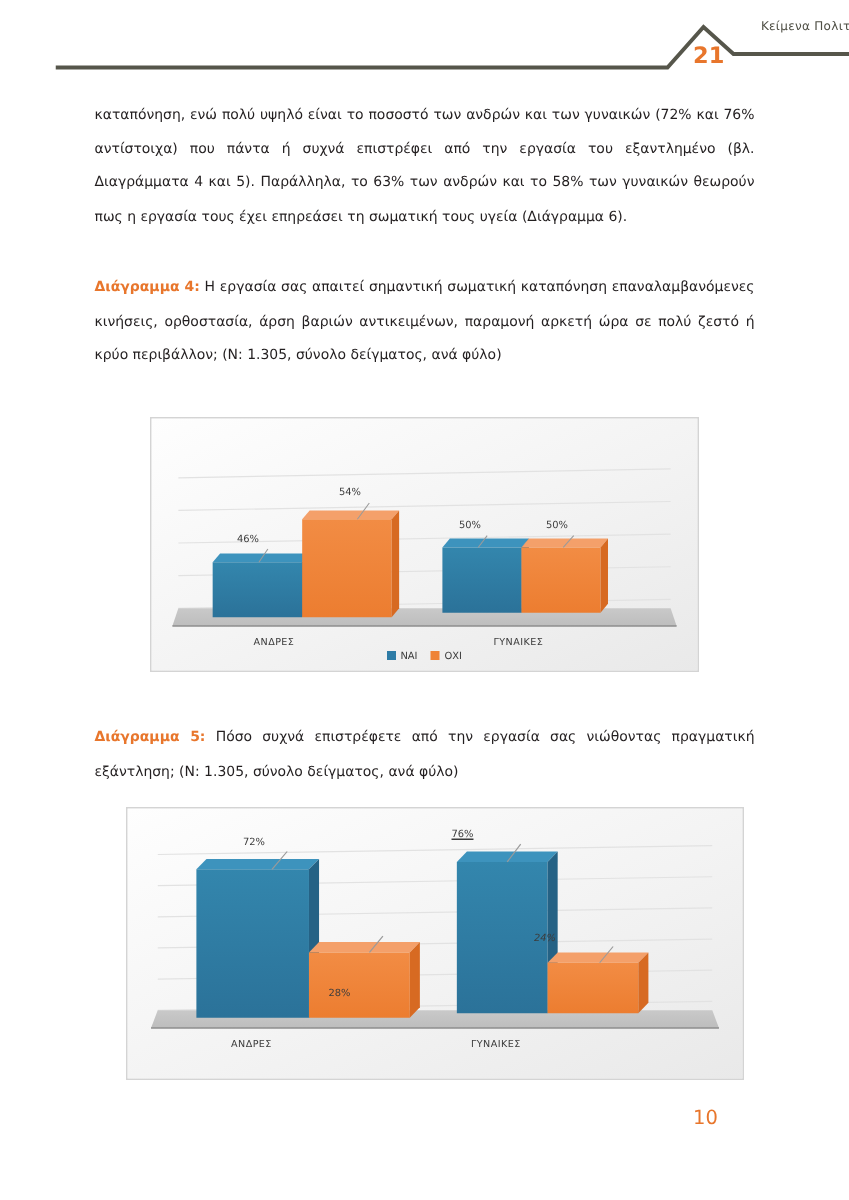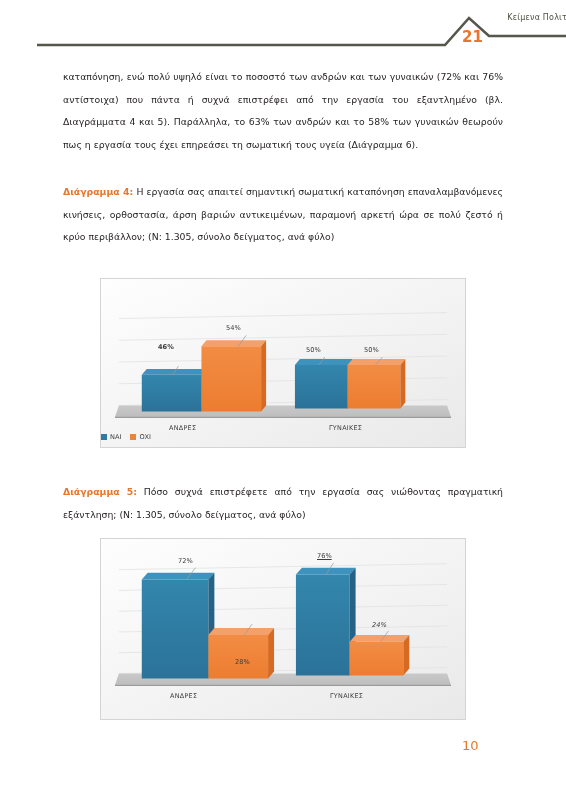--- a/index.html
+++ b/index.html
@@ -76,20 +76,21 @@
     overflow: hidden;
   }
   .chart-inner { position:absolute; left:0; top:0; right:0; bottom:0; }
   .chart-svg { display:block; width:100%; height:100%; }
 
   .legend {
     position: absolute;
     left: 0; right: 0;
     bottom: 6px;
     display: flex;
+    justify-content: center;
     align-items: center;
     gap: 9px;
     font-size: 6.6px;
     color: #3c3c3c;
   }
   .legend-item { display:flex; align-items:center; gap:3px; }
   .legend-swatch { width:6px; height:6px; display:inline-block; }
 
   
   .footer-pagenum {
@@ -181,21 +182,21 @@
       </g>
 
       <g stroke="#9a9a9a" stroke-width="0.7" fill="none">
         <path d="M78,88 L72,97"></path>
         <path d="M146,57 L138,68"></path>
         <path d="M225,79 L219,87"></path>
         <path d="M283,79 L276,87"></path>
       </g>
     </svg>
 
-    <div style="position:absolute;left:57px;top:64px;font-size:6.6px;color:#3c3c3c;font-weight:bold;">46%</div>
+    <div style="position:absolute;left:57px;top:76px;font-size:6.6px;color:#3c3c3c;">46%</div>
     <div style="position:absolute;left:125px;top:45px;font-size:6.6px;color:#3c3c3c;">54%</div>
     <div style="position:absolute;left:205px;top:67px;font-size:6.6px;color:#3c3c3c;">50%</div>
     <div style="position:absolute;left:263px;top:67px;font-size:6.6px;color:#3c3c3c;">50%</div>
 
     <div style="position:absolute;left:68px;top:145px;font-size:6.4px;color:#3c3c3c;letter-spacing:0.3px;">ΑΝΔΡΕΣ</div>
     <div style="position:absolute;left:228px;top:145px;font-size:6.4px;color:#3c3c3c;letter-spacing:0.3px;">ΓΥΝΑΙΚΕΣ</div>
 
     <div class="legend">
       <span class="legend-item">
         <span class="legend-swatch" style="background:#2e7ca6;"></span>
@@ -208,21 +209,21 @@
     </div>
   </div>
 </div>
 
 <div style="position:absolute;left:63px;top:481px;width:440px;">
   <p class="caption">
     <span class="cap-label">Διάγραμμα 5:</span><span> Πόσο συχνά επιστρέφετε από την εργασία σας νιώθοντας πραγματική εξάντληση; (N: 1.305, σύνολο δείγματος, ανά φύλο)</span>
   </p>
 </div>
 
-<div class="chart-box" style="left:100px;top:538px;width:366px;height:182px;">
+<div class="chart-box" style="left:84px;top:538px;width:412px;height:182px;">
   <div class="chart-inner">
     <svg class="chart-svg" viewBox="0 0 366 182" preserveAspectRatio="none">
       <rect x="0" y="0" width="366" height="182" fill="url(#bgA)"></rect>
       <g stroke="#e2e2e2" stroke-width="0.8" fill="none">
         <path d="M18,136 L348,130"></path>
         <path d="M18,115 L348,109"></path>
         <path d="M18,94 L348,88"></path>
         <path d="M18,73 L348,67"></path>
         <path d="M18,52 L348,46"></path>
         <path d="M18,31 L348,25"></path>

